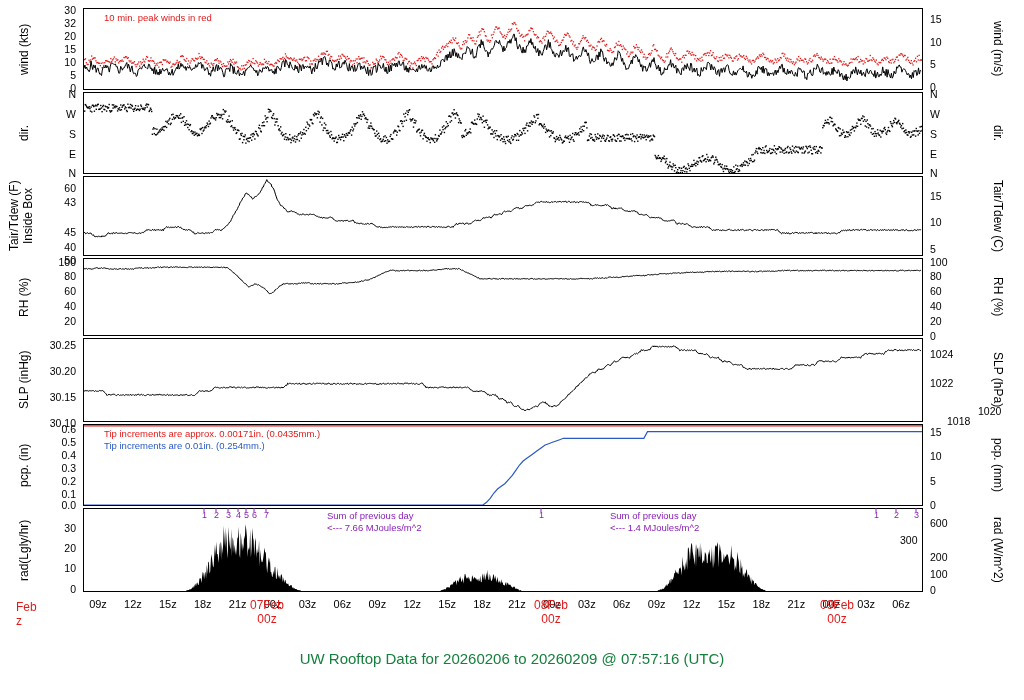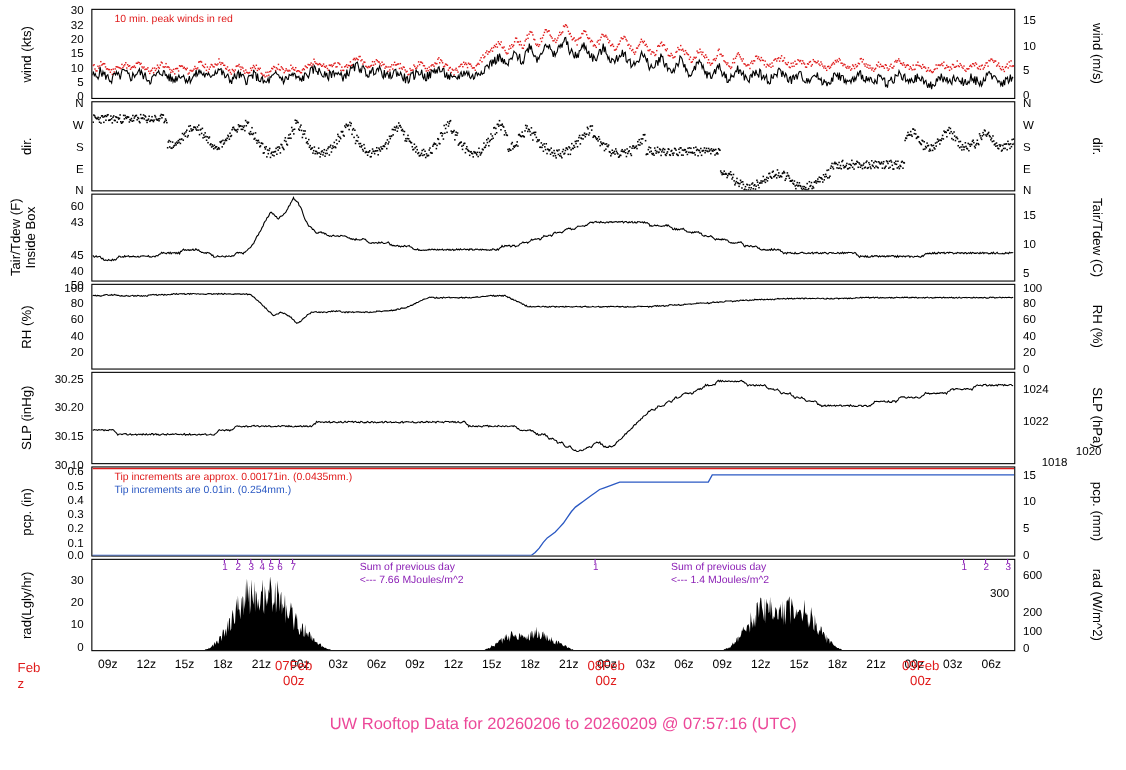--- a/index.html
+++ b/index.html
@@ -52,21 +52,21 @@
     text-align:center;
     white-space:pre-line;
     line-height:1.2;
   }
   .note{position:absolute;font-size:9.5px;white-space:nowrap;}
   .note.red{color:#e01b1b;}
   .note.blue{color:#2b59c3;}
   .note.purple{color:#8b1fb5;}
   .title{
     position:absolute;width:1024px;text-align:center;
-    font-size:15px;color:#ec4899;
+    font-size:15px;color:#15803d;
   }
   .edgelbl{position:absolute;font-size:12px;color:#e01b1b;white-space:pre-line;line-height:1.2;text-align:left;}
   svg{display:block;}
 </style>
 </head>
 <body>
 
 <div id="wrap">
 
   <div class="plotbox" style="left:83px;top:8px;width:840px;height:82px;"></div>

